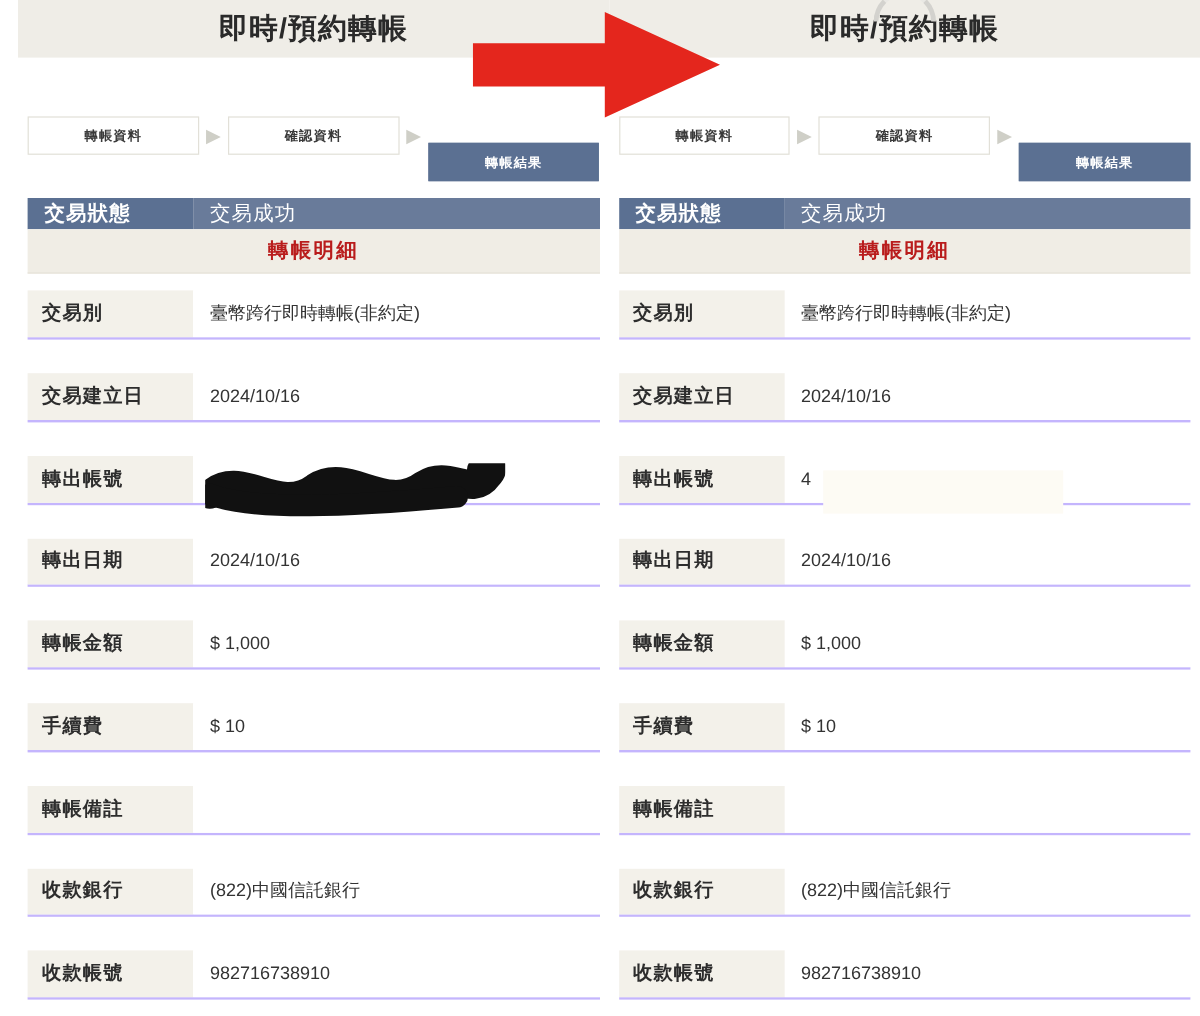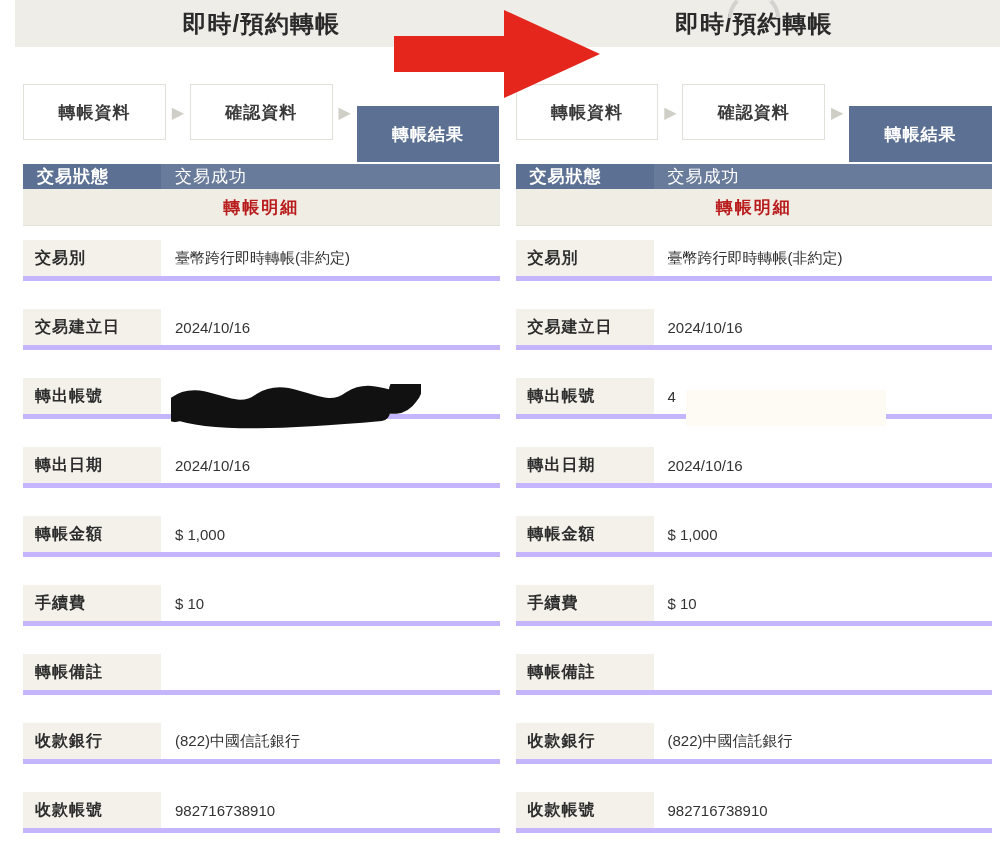--- a/index.html
+++ b/index.html
@@ -5,31 +5,31 @@
   * { box-sizing: border-box; margin: 0; padding: 0; }
   html, body { width: 1000px; height: 847px; font-family: "PingFang TC", "Microsoft JhengHei", "Heiti TC", sans-serif; background: #fff; overflow: hidden; }
 
   .page { display: flex; width: 1000px; height: 847px; position: relative; padding-left: 15px; }
   .panel { flex: 1; display: flex; flex-direction: column; background: #fff; }
 
   .header-bar { background: #efede7; height: 72px; display: flex; align-items: center; justify-content: center; position: relative; }
   .header-title { font-size: 24px; font-weight: 700; color: #2a2a2a; letter-spacing: 1px; }
 
   .steps-row { display: flex; align-items: center; height: 40px; margin: 45px 8px 0 8px; }
-  .step { flex: 1; height: 56px; border: 1px solid #e2e0d8; background: #fff; color: #3a3a3a; font-size: 17px; font-weight: 600; display: flex; align-items: center; justify-content: center; letter-spacing: 1px; }
+  .step { flex: 1; height: 32px; border: 1px solid #e2e0d8; background: #fff; color: #3a3a3a; font-size: 11px; font-weight: 600; display: flex; align-items: center; justify-content: center; letter-spacing: 1px; }
   .step.active { background: #5b7092; border-color: #5b7092; color: #fff; margin-top: 44px; }
   .step-arrow { width: 24px; display: flex; align-items: center; justify-content: center; color: #cfcfc7; font-size: 16px; }
 
   .status-row { display: flex; margin: 32px 8px 0 8px; height: 38px; }
   .status-label { width: 138px; background: #5b7092; color: #fff; display: flex; align-items: center; padding-left: 14px; font-size: 17px; font-weight: 600; letter-spacing: 1px; }
   .status-value { flex: 1; background: #697b9a; color: #fff; display: flex; align-items: center; padding-left: 14px; font-size: 17px; font-weight: 400; letter-spacing: 1px; text-align: center; }
 
   .section-title { margin: 0 8px; height: 56px; background: #f0ede5; color: #b91c1c; font-size: 17px; font-weight: 700; display: flex; align-items: center; justify-content: center; letter-spacing: 2px; border-bottom: 1px solid #e4e1d8; }
 
-  .detail-row { display: flex; margin: 14px 8px; height: 60px; border-bottom: 5px solid #c4b5fd; }
+  .detail-row { display: flex; margin: 14px 8px; height: 60px; border-bottom: 2px solid #c4b5fd; }
   .detail-label { width: 138px; background: #f3f1ea; color: #2d2d2d; font-size: 16px; font-weight: 700; display: flex; align-items: center; padding-left: 12px; letter-spacing: 1px; }
   .detail-value { flex: 1; background: #fff; color: #333; font-size: 15px; display: flex; align-items: center; padding-left: 14px; position: relative; }
 
   
   .redact-svg { position: absolute; left: 10px; top: 6px; }
   .redact-block { position: absolute; left: 32px; top: 12px; width: 200px; height: 36px; background: #fdfbf4; }
 
   
   .big-arrow { position: absolute; left: 394px; top: 4px; pointer-events: none; }
 

